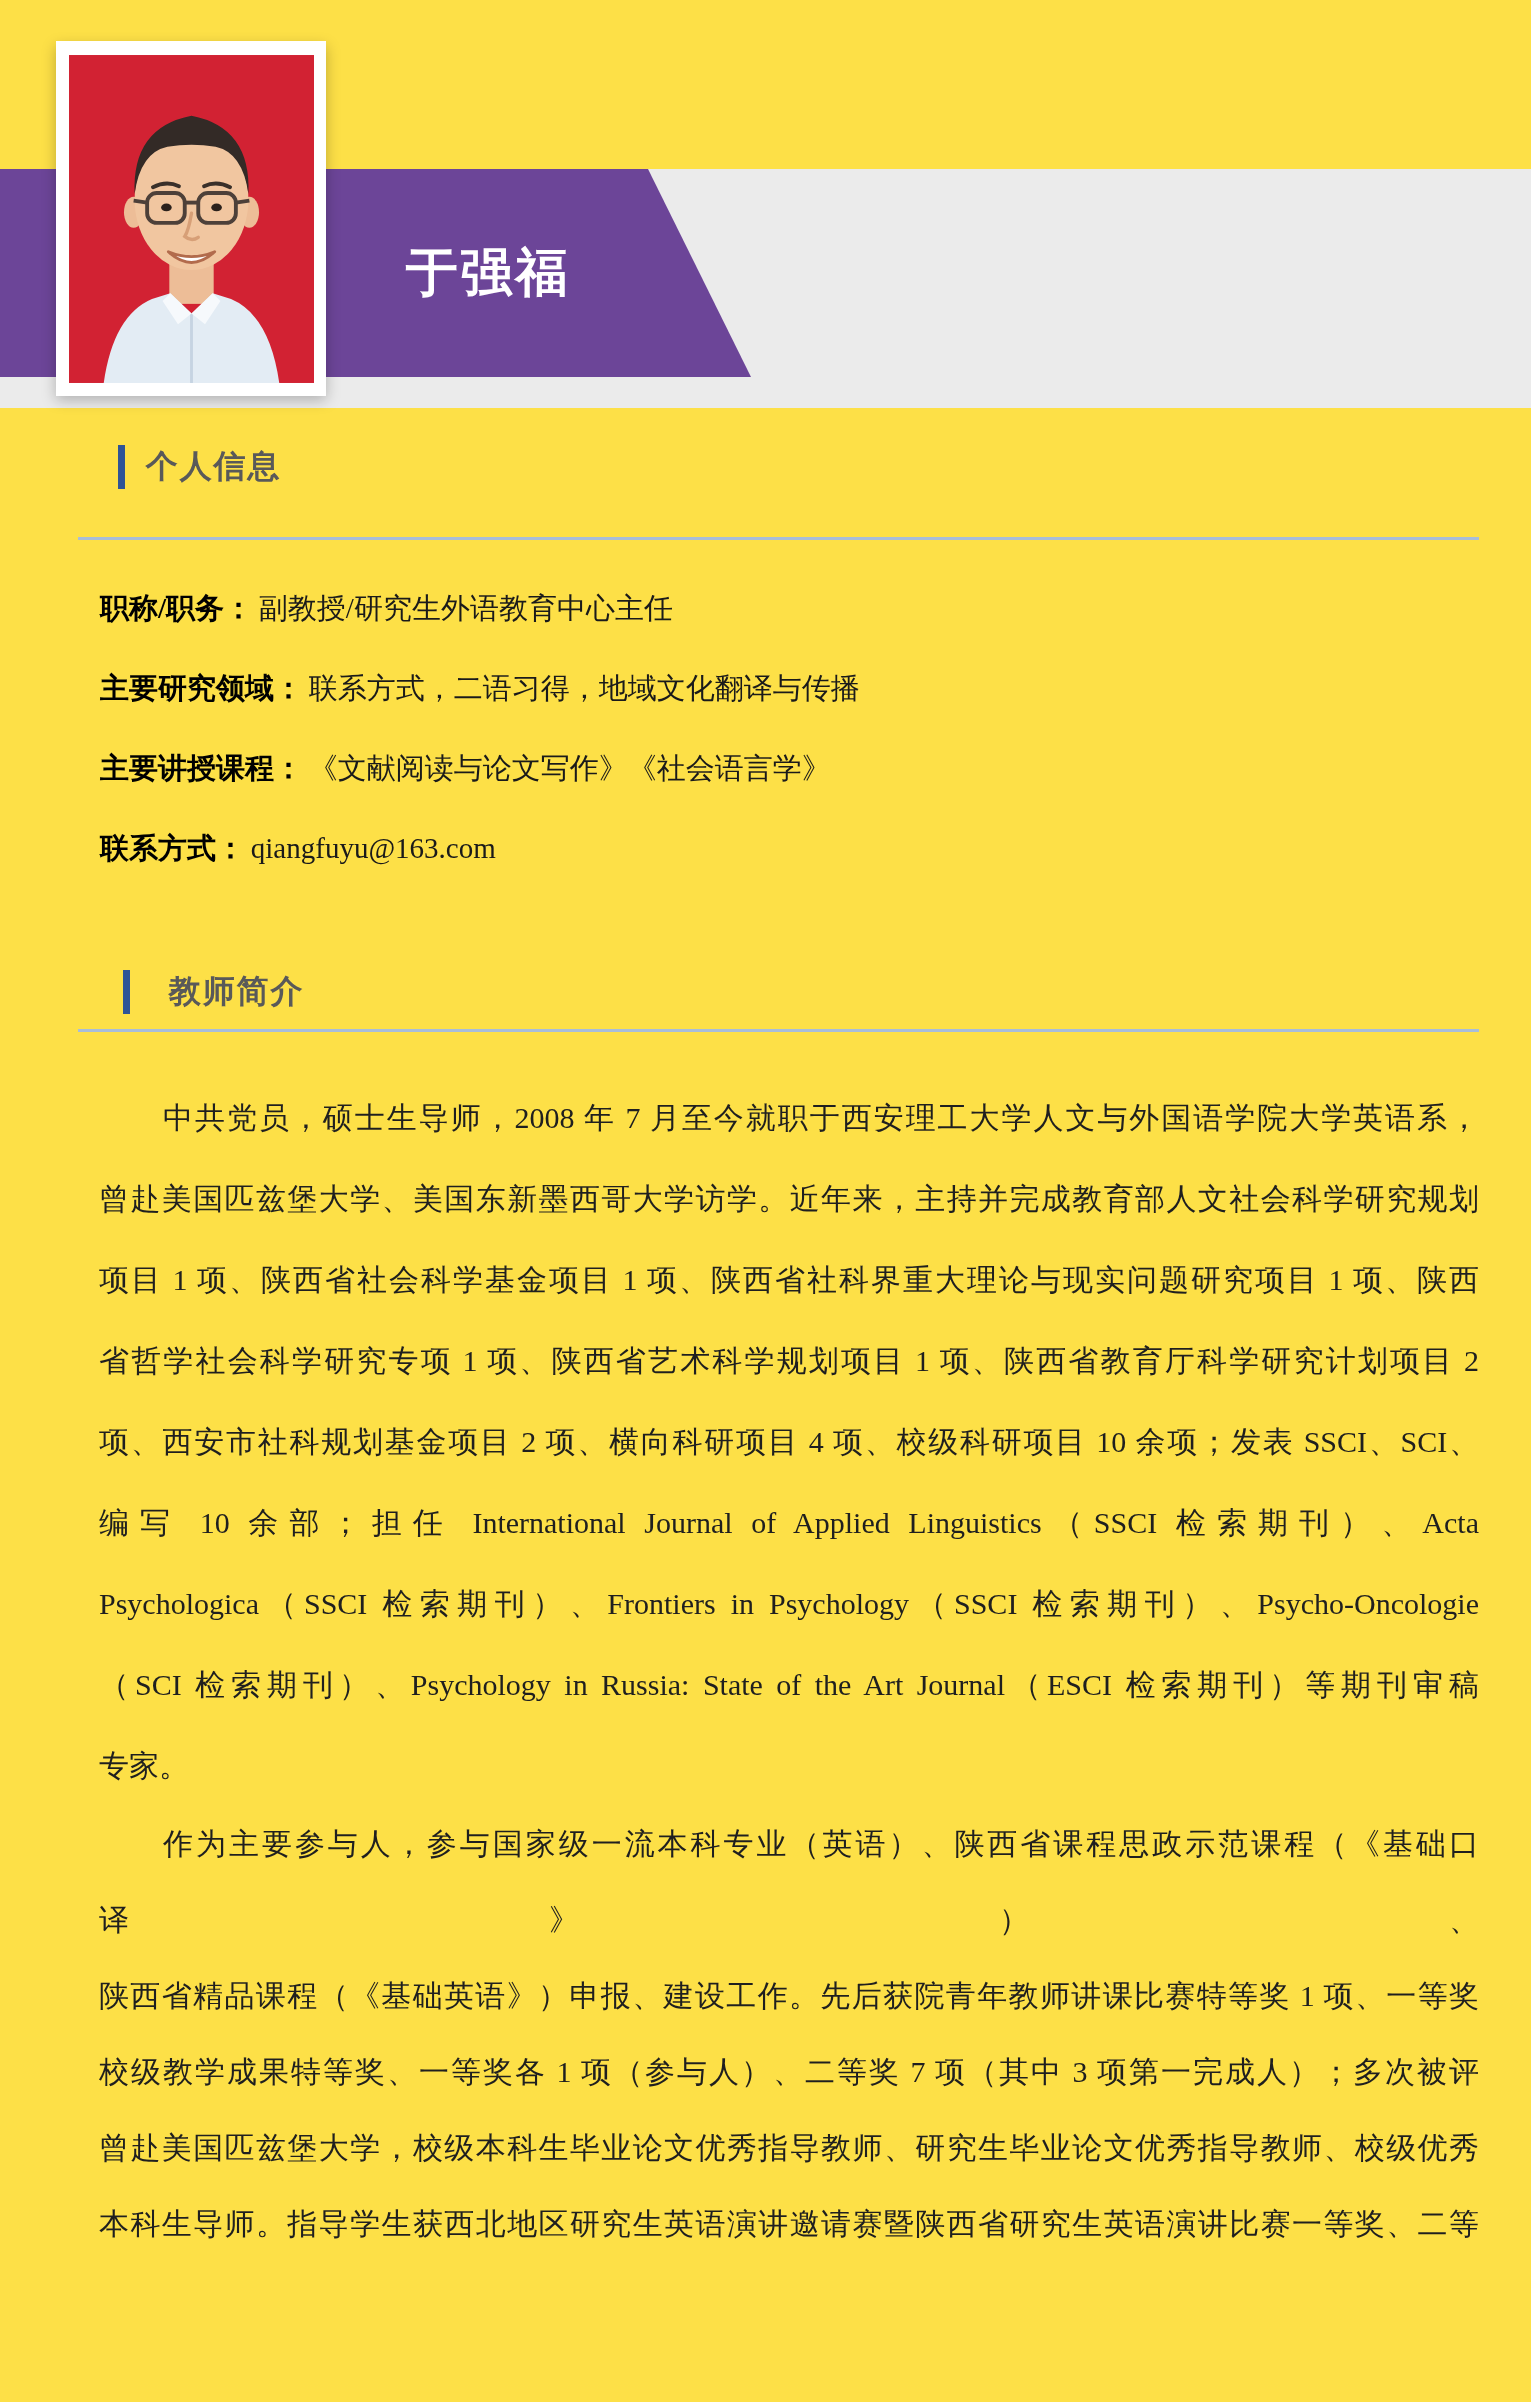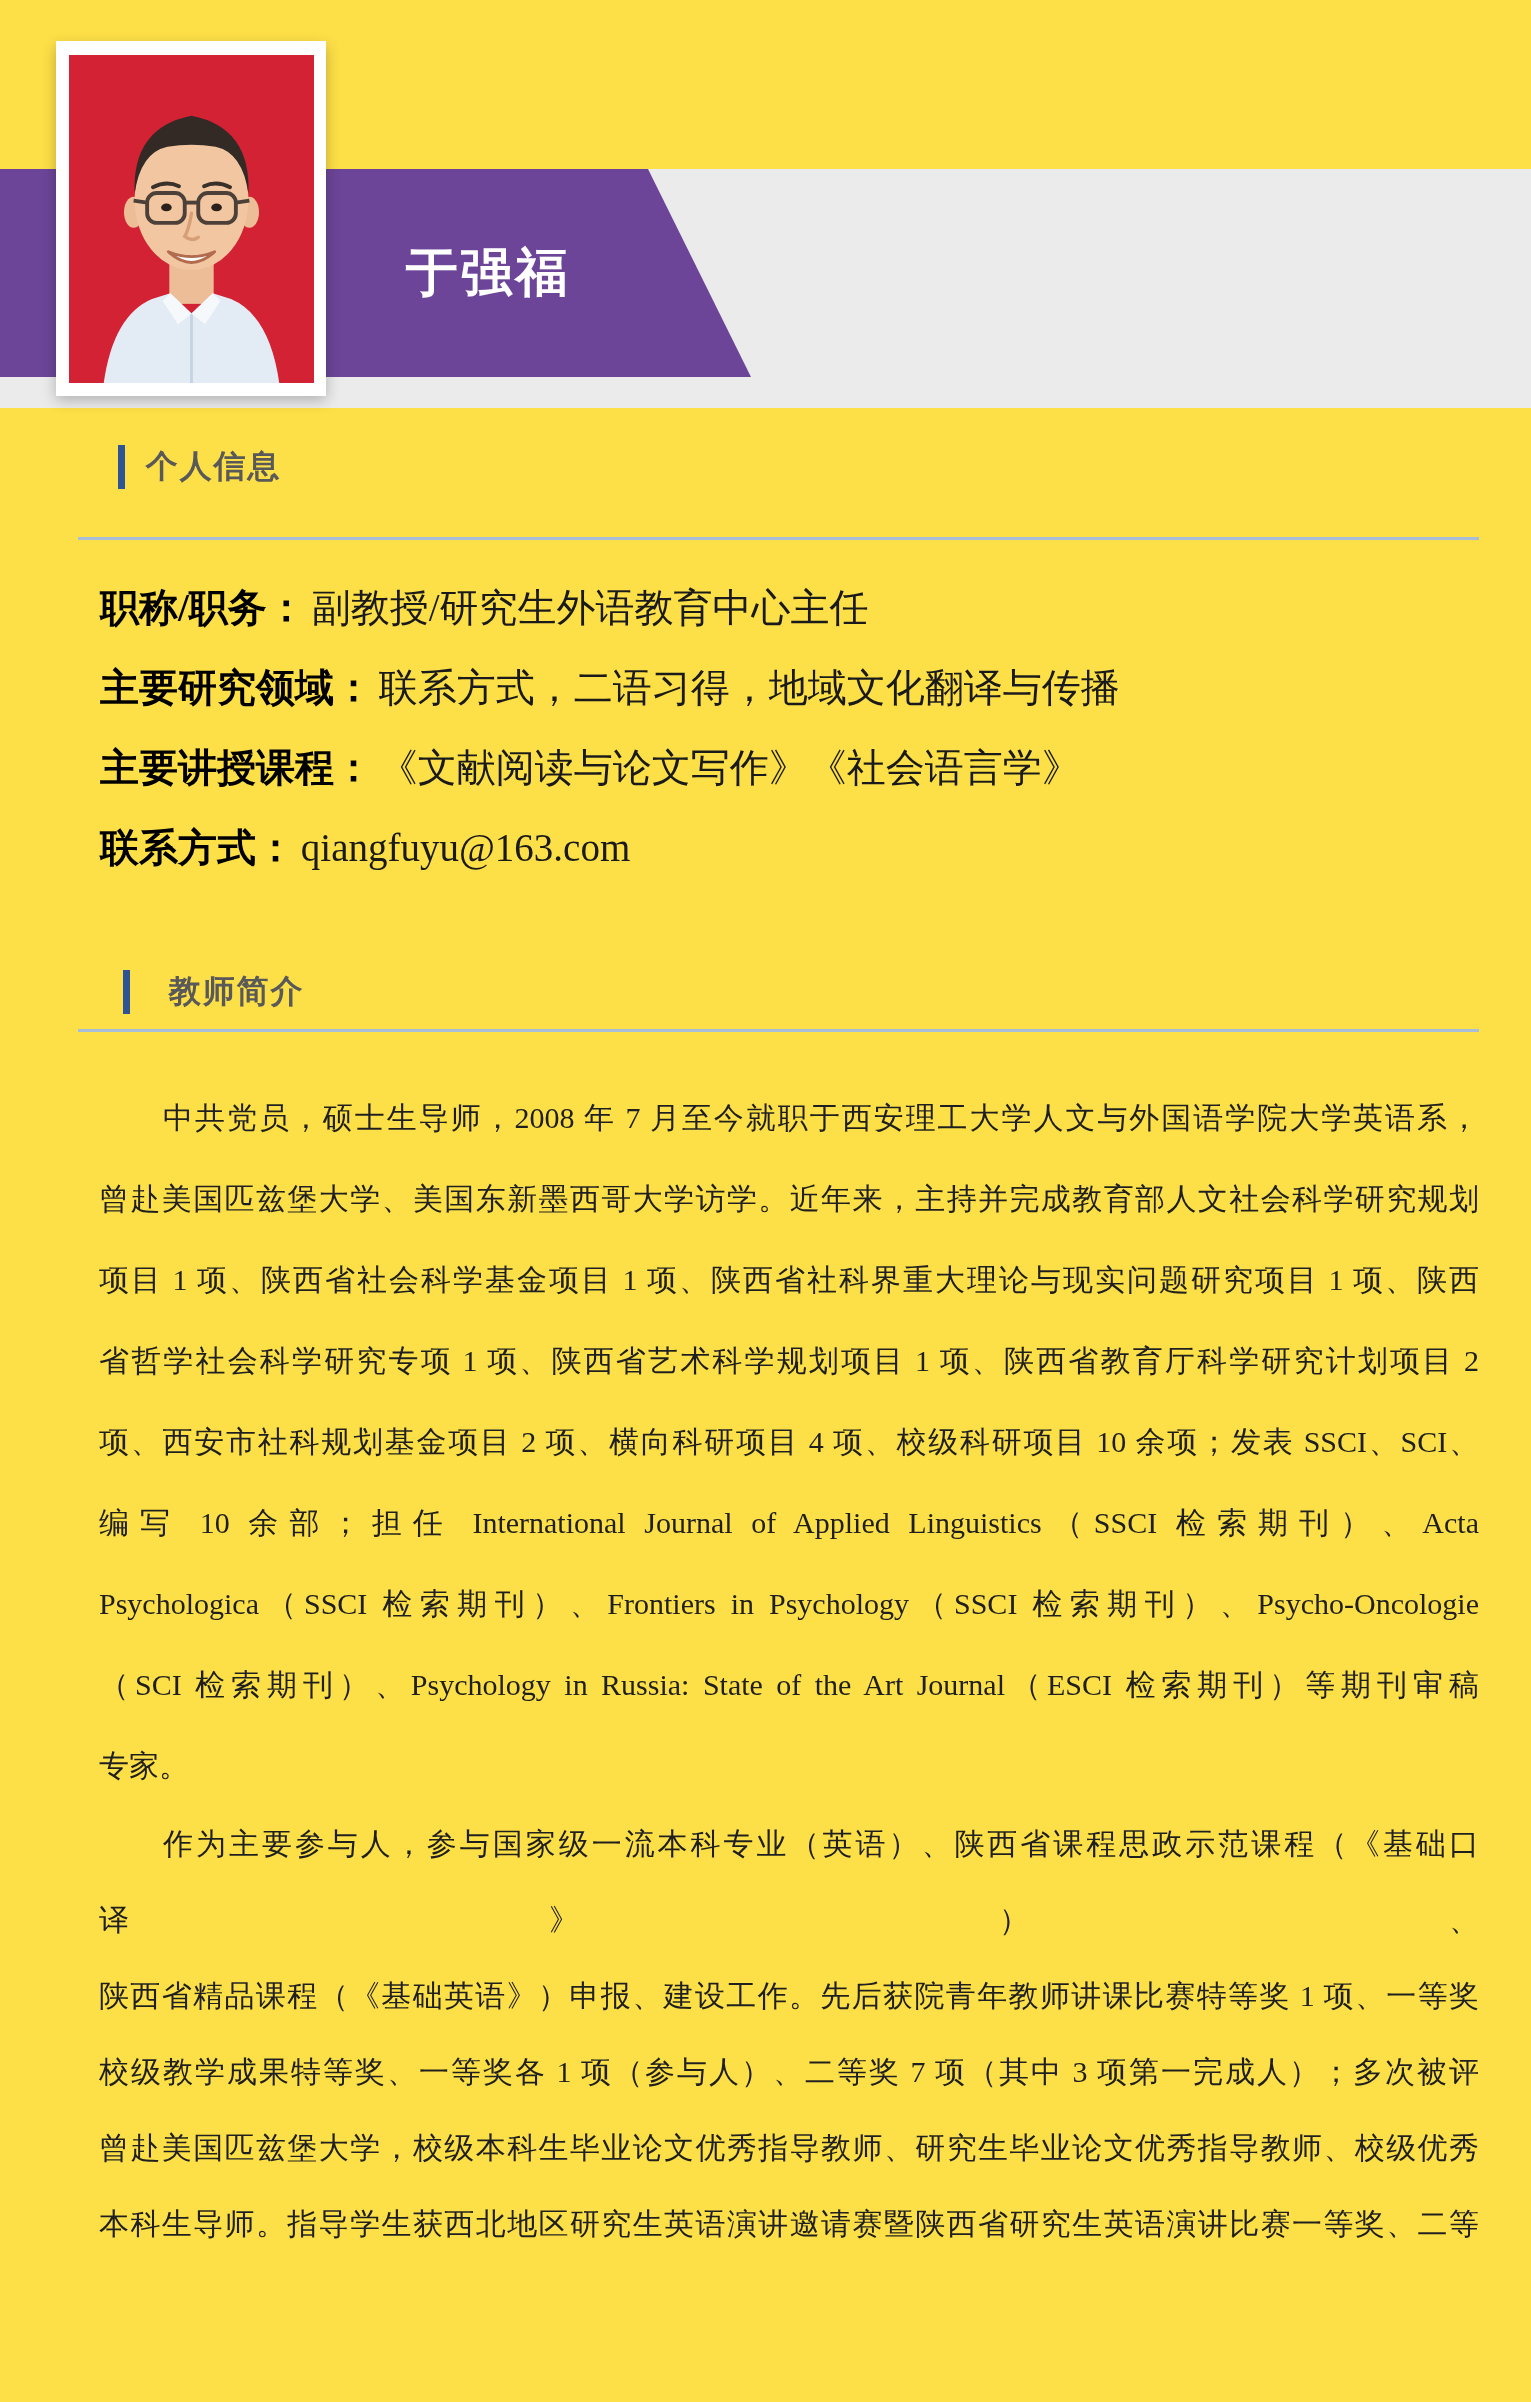--- a/index.html
+++ b/index.html
@@ -29,21 +29,21 @@
   #section2{left:123px;top:970px;}
   .section-bar{width:6.8px;height:44px;background:#2f5496;}
   .section-title{font-size:32px;font-weight:700;color:#595959;letter-spacing:1.9px;}
   #section1 .section-title{margin-left:21px;}
   #section2 .section-title{margin-left:39px;}
   .divider{position:absolute;left:78px;width:1401px;height:2.9px;background:#a8bdd9;}
   #divider1{top:537px;}
   #divider2{top:1029px;}
   
   .info-list{position:absolute;left:100px;top:568px;width:1352px;}
-  .info-row{height:80px;line-height:80px;font-size:39px;color:#1a1a1a;white-space:nowrap;}
+  .info-row{height:80px;line-height:80px;font-size:29px;color:#1a1a1a;white-space:nowrap;}
   .info-label{font-weight:700;color:#000000;margin-right:5.8px;}
   
   .bio{position:absolute;left:99px;top:1077px;width:1380px;font-size:30px;color:#1f1f1f;}
   .bio-line{text-align:justify;text-align-last:justify;}
   .para-1 .bio-line{line-height:81px;}
   .para-2 .bio-line{line-height:76px;}
   .bio-line.indent{text-indent:64px;}
   .bio-line.end{text-align:right;text-align-last:left;}
 </style>
 </head>

